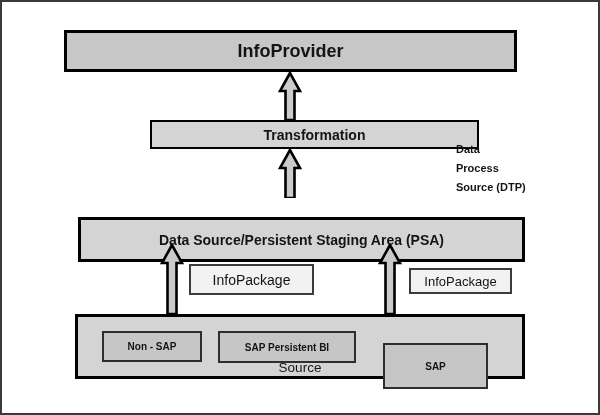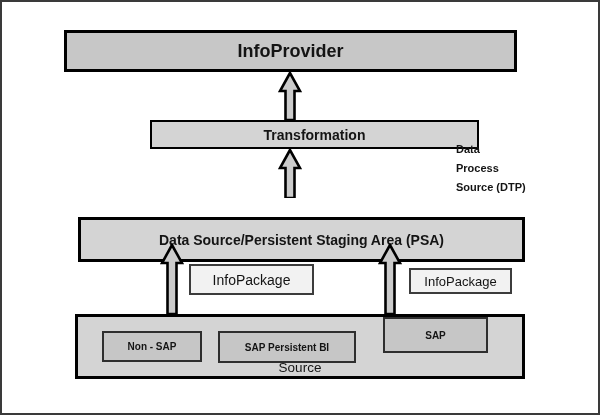--- a/index.html
+++ b/index.html
@@ -76,21 +76,21 @@
   }
   .source-system{
     position:absolute;
     display:flex;align-items:center;justify-content:center;
     background:var(--inner-fill);
     border:2px solid #2e2e2e;
     font-size:10px;font-weight:bold;
   }
   .sys-nonsap{left:24px;top:14px;width:100px;height:31px;}
   .sys-netweaver{left:140px;top:14px;width:138px;height:32px;}
-  .sys-sap{left:305px;top:0;width:105px;height:36px;}
+  .sys-sap{left:305px;top:26px;width:105px;height:46px;}
   .source-caption{
     position:absolute;left:0;right:0;bottom:1px;
     text-align:center;font-size:13.5px;font-weight:normal;
   }
   .arrow{position:absolute;display:block;}
   .arrow polygon{fill:var(--arrow-fill);stroke:var(--border);stroke-width:2.6;stroke-linejoin:miter;}
   .arrow-1{left:276px;top:69px;}
   .arrow-2{left:276px;top:146px;}
   .arrow-3{left:158px;top:241px;}
   .arrow-4{left:376px;top:241px;}

